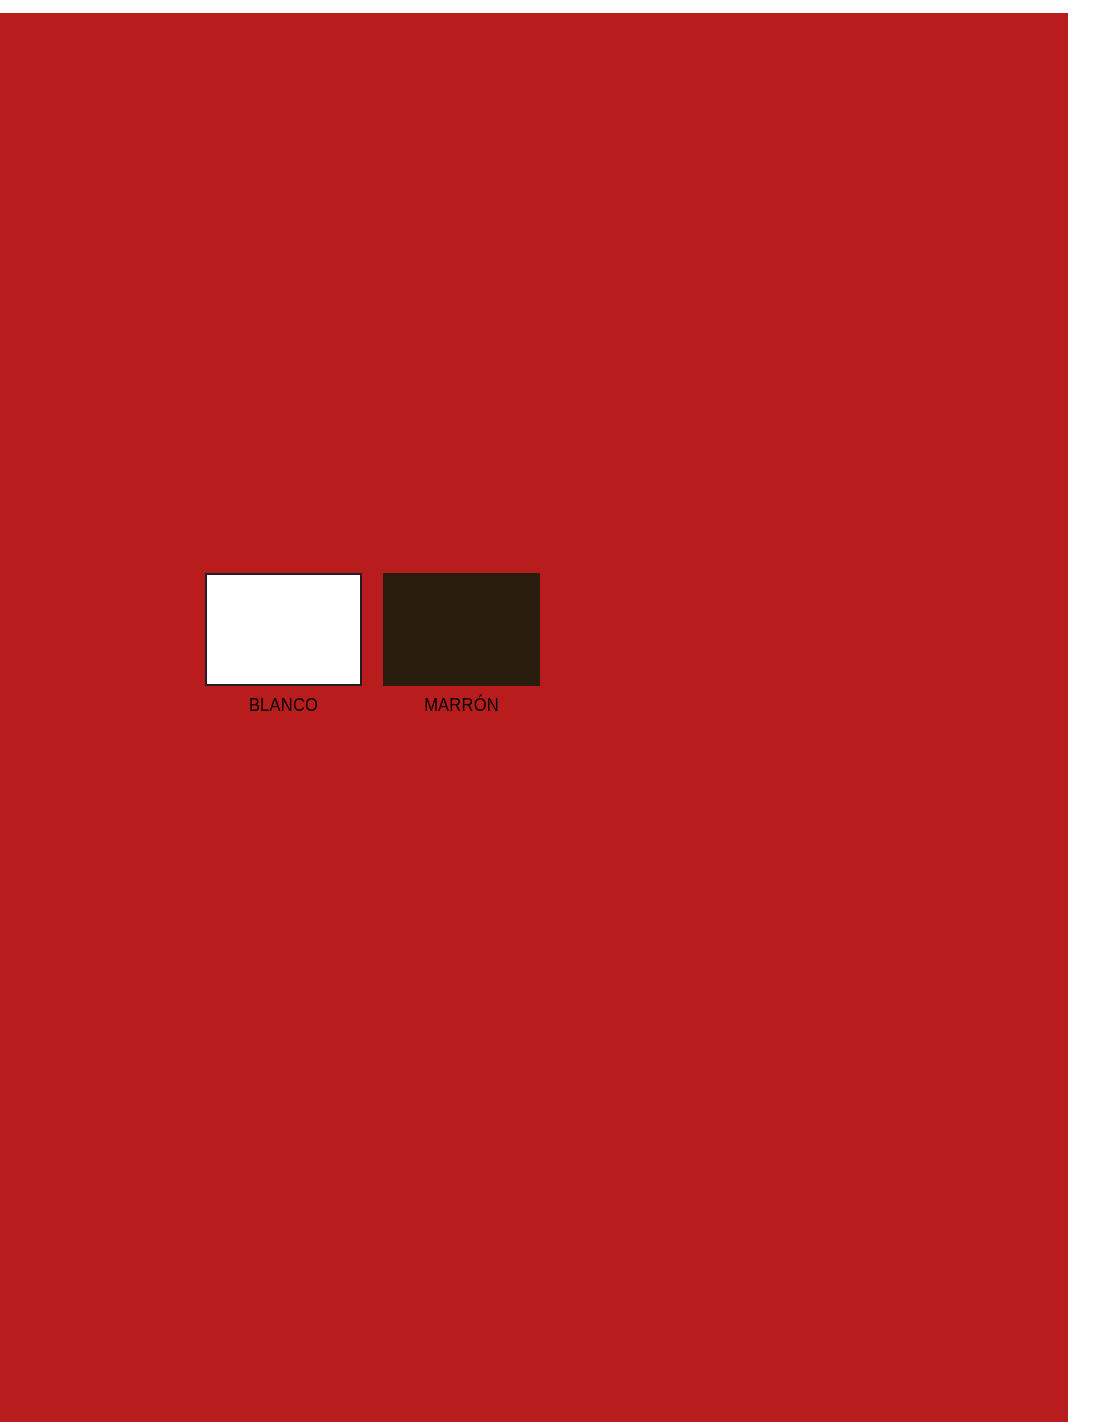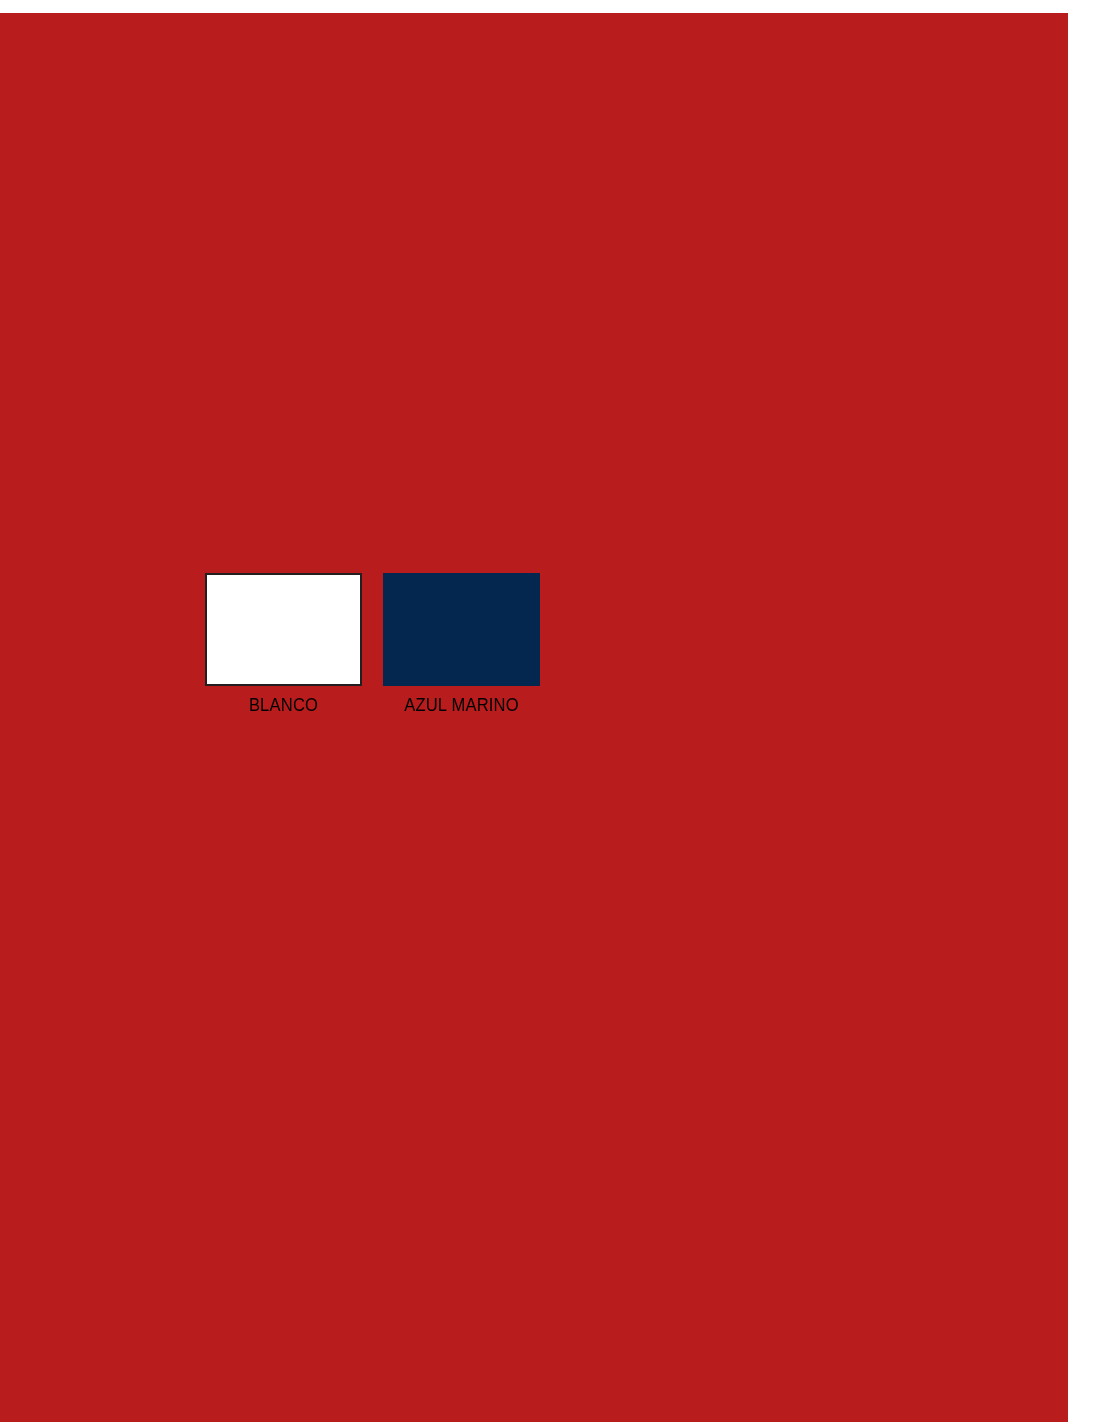--- a/index.html
+++ b/index.html
@@ -79,23 +79,23 @@
 
   <div id="swatch-grid">
 
     <div class="swatch-cell">
       <span class="swatch-chip bordered" style="background-color: rgb(255, 255, 255);"></span>
       <span class="swatch-label">BLANCO</span>
     </div>
 
 
 
+    <div class="swatch-cell">
+      <span class="swatch-chip" style="background-color: rgb(43, 29, 13);"></span>
+      <span class="swatch-label">MARRÓN</span>
+    </div>
 
 
-    <div class="swatch-cell">
-      <span class="swatch-chip" style="background-color: rgb(4, 39, 79);"></span>
-      <span class="swatch-label">AZUL MARINO</span>
-    </div>
 
 
 
   </div>
 </div>
 
 </body></html>

